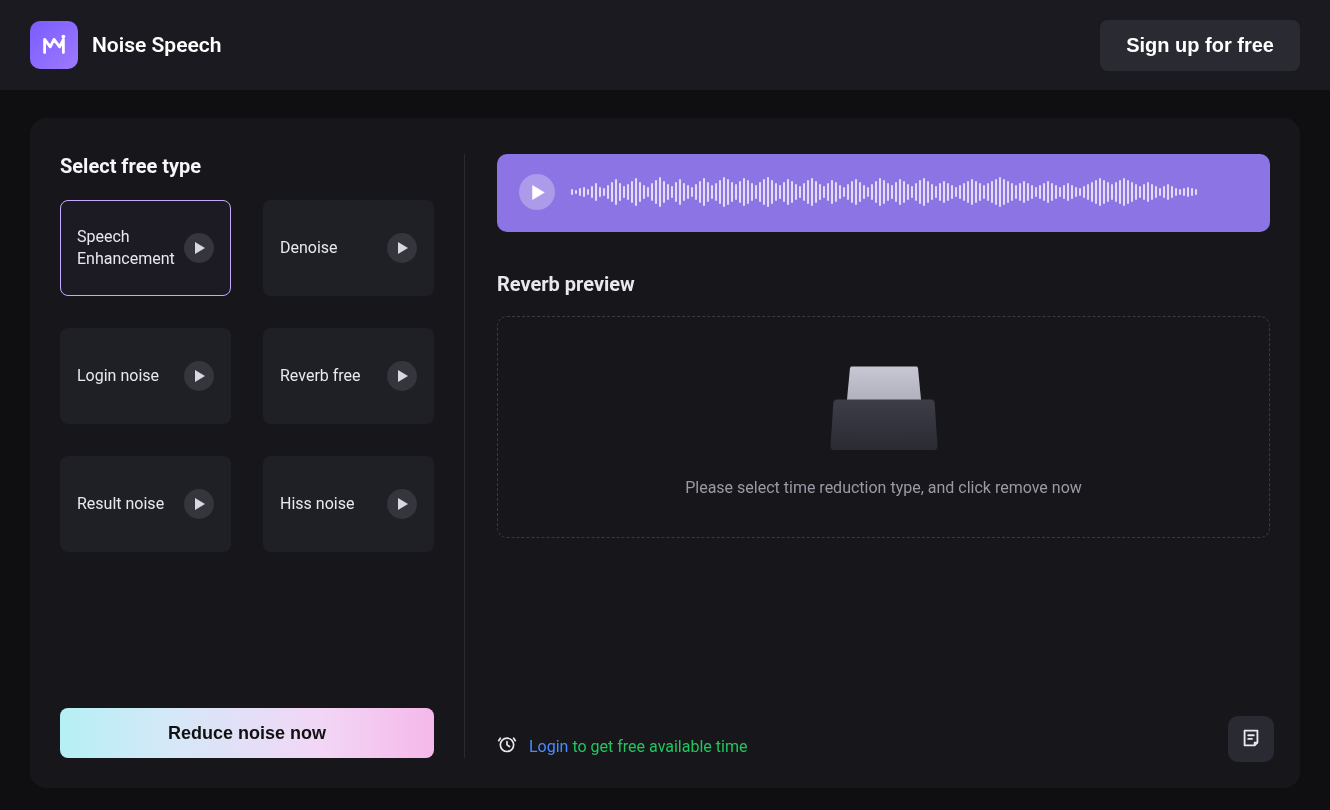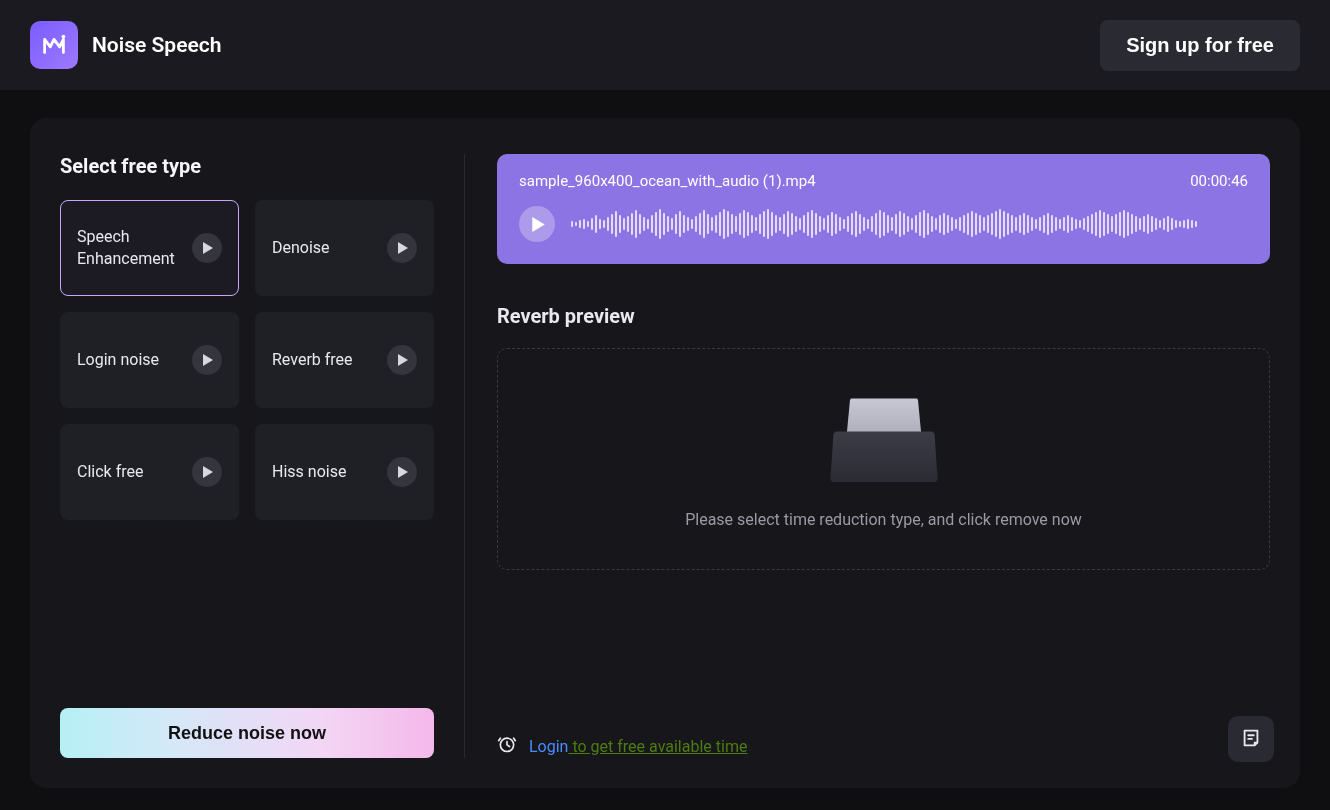--- a/index.html
+++ b/index.html
@@ -77,21 +77,21 @@
   }
   .section-title {
     font-size: 20px;
     font-weight: 700;
     color: #f5f5fa;
     margin-bottom: 22px;
   }
   .noise-grid {
     display: grid;
     grid-template-columns: 1fr 1fr;
-    gap: 16px;
+    gap: 32px;
   }
   .noise-card {
     background: #1f1f26;
     border-radius: 8px;
     padding: 20px 16px;
     display: flex;
     align-items: center;
     justify-content: space-between;
     cursor: pointer;
     min-height: 96px;
@@ -253,21 +253,21 @@
   }
   .login-row {
     margin-top: auto;
     display: flex;
     align-items: center;
     gap: 12px;
     font-size: 16px;
     padding-top: 30px;
   }
   .login-link { color: #4a8cff; cursor: pointer; }
-  .login-rest { color: #4d7c0f; text-decoration: underline; }
+  .login-rest { color: #22c55e; }
   .float-btn {
     position: absolute;
     right: 26px;
     bottom: 26px;
     width: 46px;
     height: 46px;
     border-radius: 10px;
     background: #2a2a32;
     border: none;
     cursor: pointer;
@@ -329,21 +329,21 @@
         <div class="noise-card">
           <div class="noise-label">Reverb free</div>
           <div class="play-circle">
             <svg viewBox="0 0 10 12">
                 <path d="M0 0 L10 6 L0 12 Z" fill="#d8d8e2"></path>
               </svg>
           </div>
         </div>
 
         <div class="noise-card">
-          <div class="noise-label">Click free</div>
+          <div class="noise-label">Result noise</div>
           <div class="play-circle">
             <svg viewBox="0 0 10 12">
                 <path d="M0 0 L10 6 L0 12 Z" fill="#d8d8e2"></path>
               </svg>
           </div>
         </div>
 
         <div class="noise-card">
           <div class="noise-label">Hiss noise</div>
           <div class="play-circle">
@@ -353,24 +353,20 @@
           </div>
         </div>
 
       </div>
       <button class="reduce-btn">Reduce noise now</button>
     </div>
 
     <div class="right-col">
 
       <div class="audio-block">
-        <div class="audio-top">
-          <span>sample_960x400_ocean_with_audio (1).mp4</span>
-          <span>00:00:46</span>
-        </div>
         <div class="audio-controls">
           <div class="audio-play">
             <svg width="13" height="15" viewBox="0 0 10 12">
                 <path d="M0 0 L10 6 L0 12 Z" fill="#fff"></path>
               </svg>
           </div>
           <div class="waveform" id="waveform">
               <span style="height: 6px;"></span>
               <span style="height: 4px;"></span>
               <span style="height: 8px;"></span>

